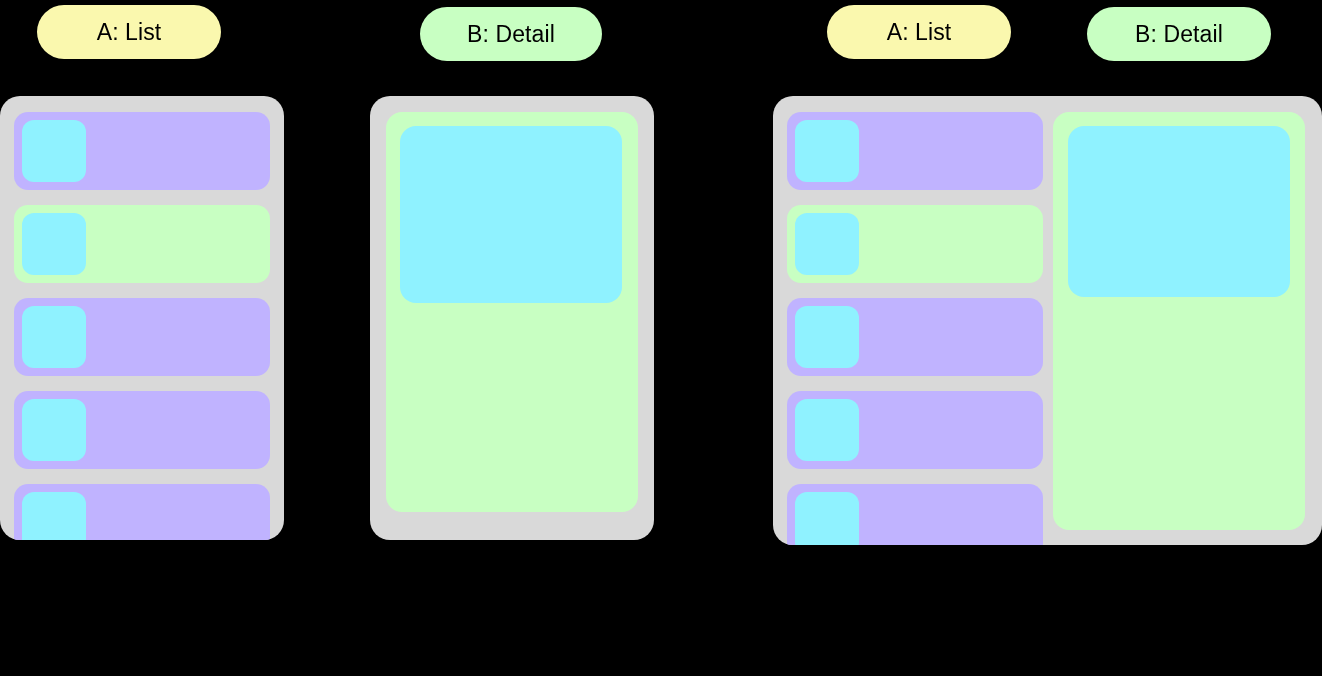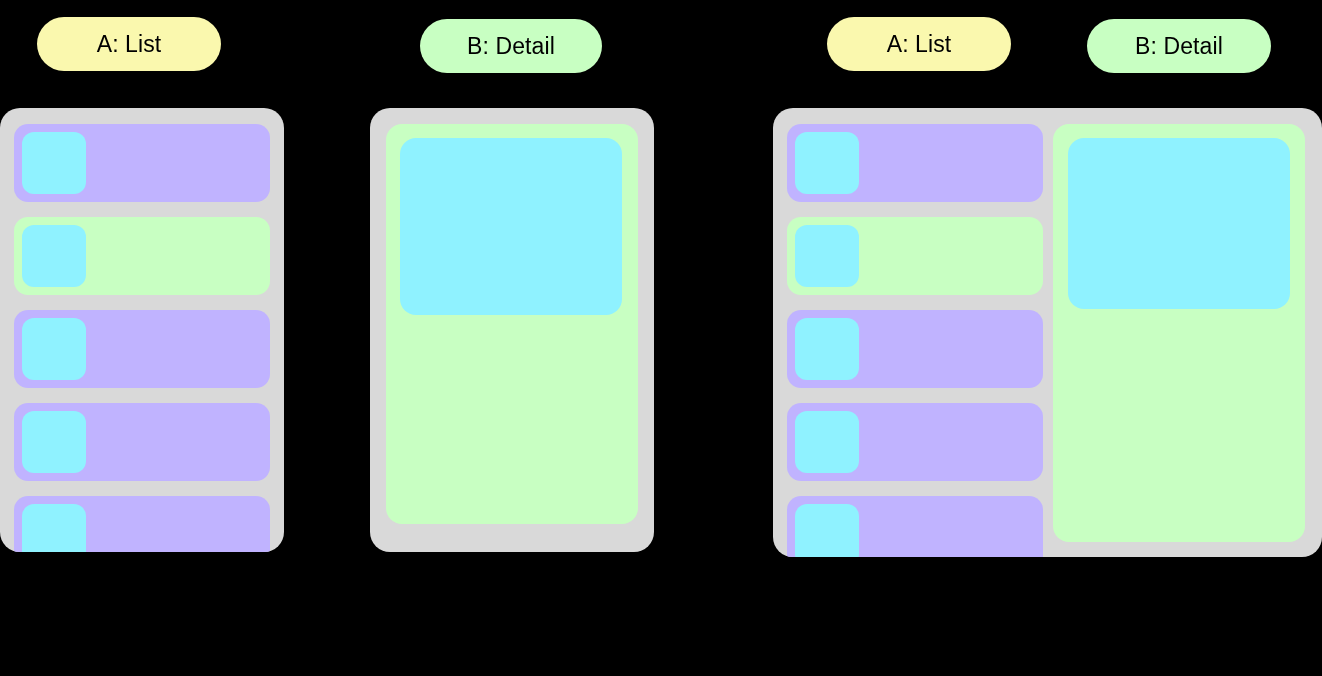--- a/index.html
+++ b/index.html
@@ -10,21 +10,21 @@
   body {
     width: 1322px;
     height: 676px;
     position: relative;
     overflow: hidden;
     font-family: "Liberation Sans", sans-serif;
   }
 
   .stage {
     position: absolute;
-    left: 0; top: 12px;
+    left: 0; top: 0;
     width: 1322px;
     height: 637px;
     background: #000000;
   }
 
   
   .pill {
     position: absolute;
     display: flex;
     align-items: center;

